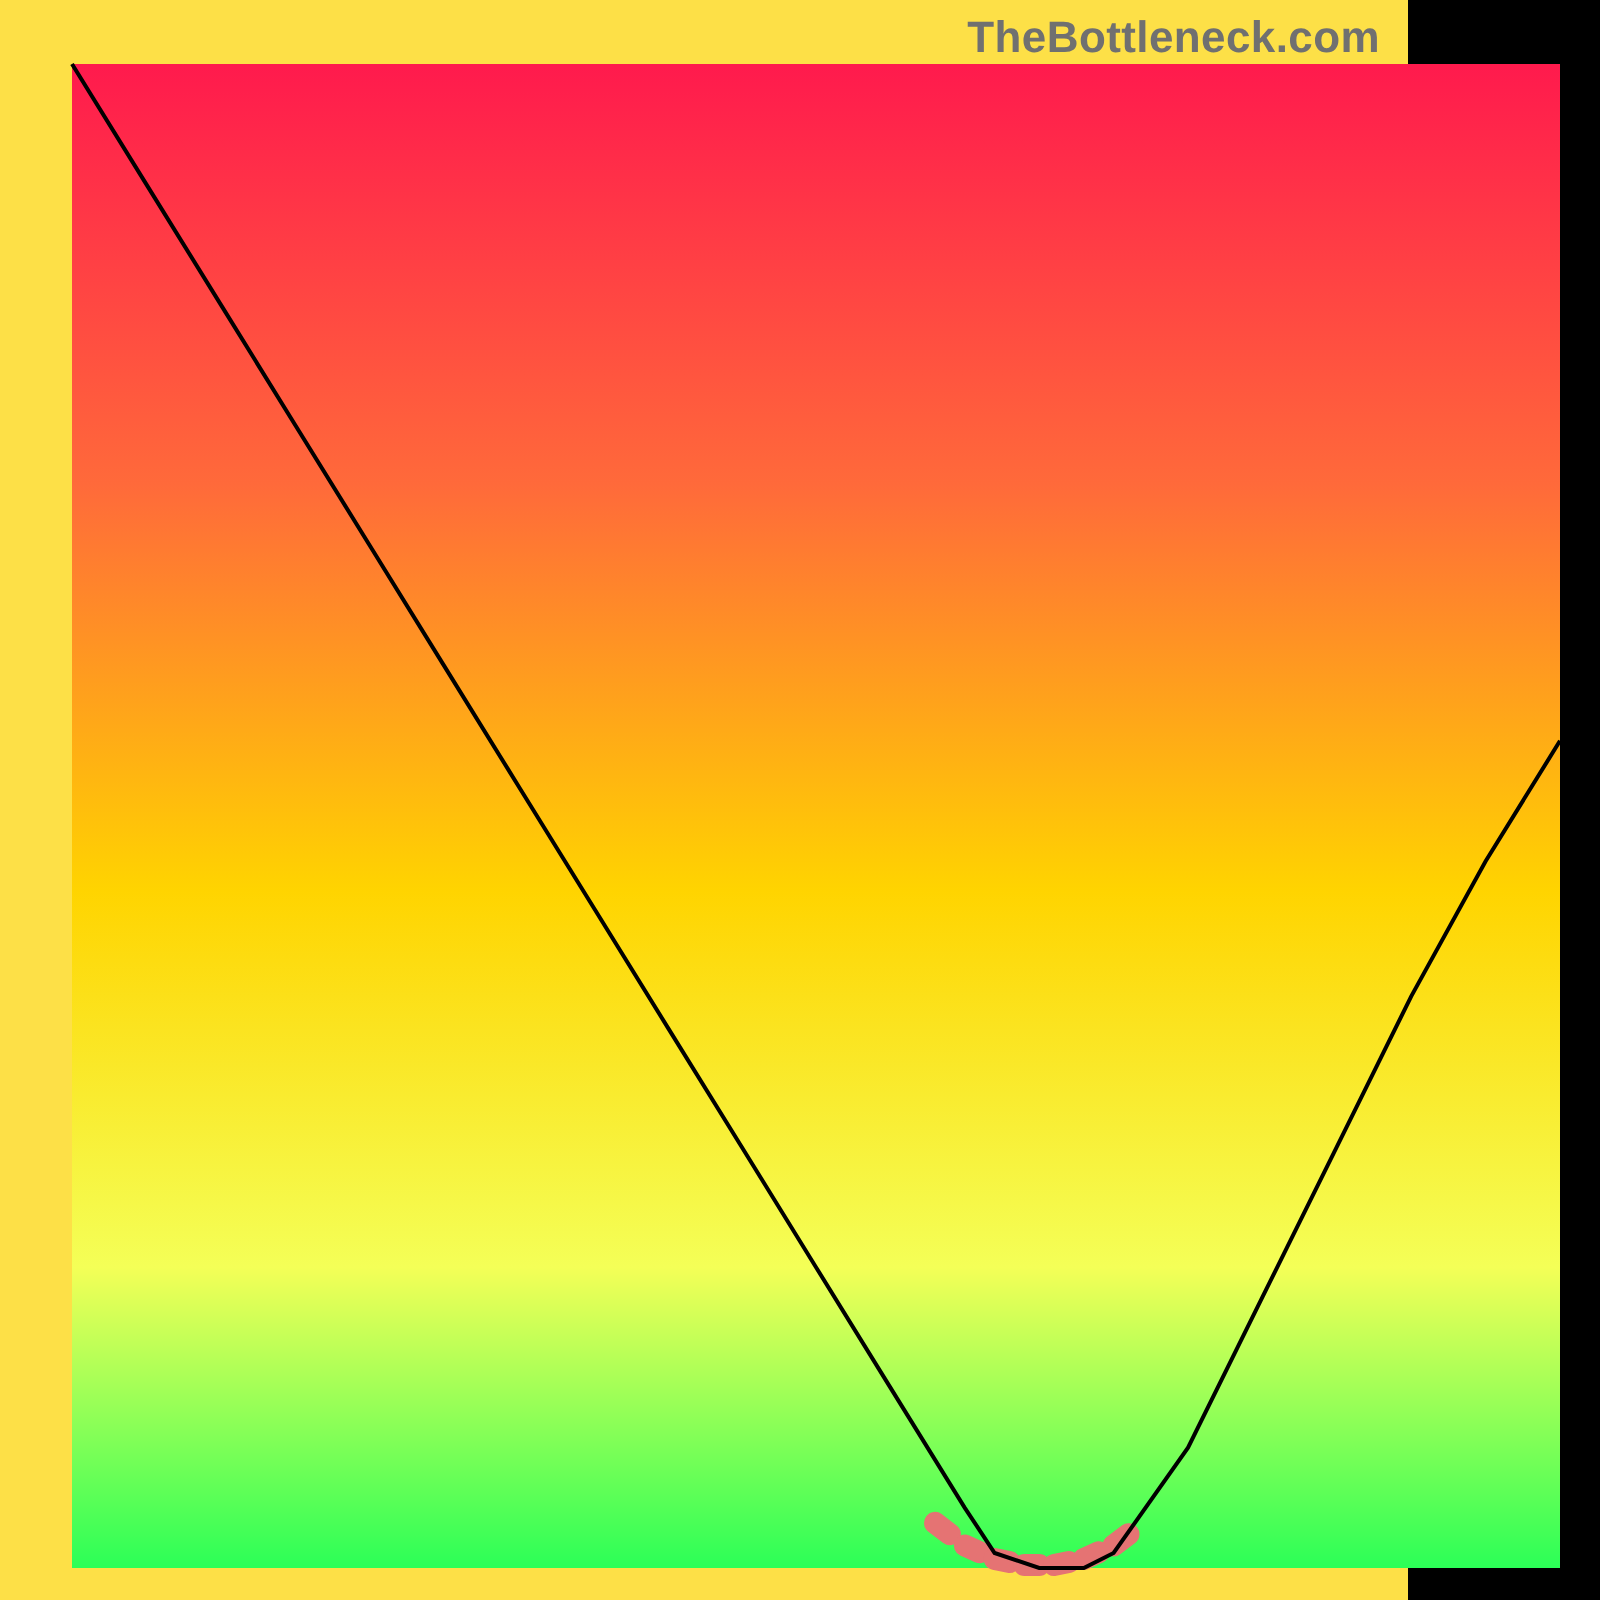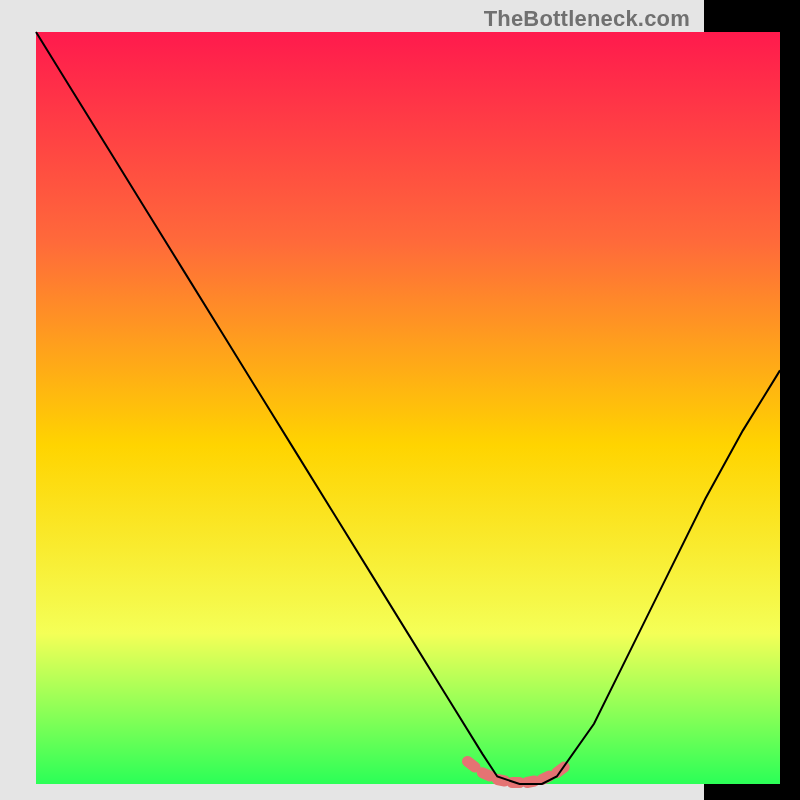--- a/index.html
+++ b/index.html
@@ -9,21 +9,21 @@
     height: 800px;
     background: #000;
     overflow: hidden;
   }
   .frame {
     position: absolute;
     left: 0;
     top: 0;
     width: 704px;
     height: 800px;
-    background: #e5e5e5;
+    background: #fde047;
   }
   .watermark {
     position: absolute;
     top: 6px;
     right: 14px;
     font-family: Arial, Helvetica, sans-serif;
     font-size: 22px;
     font-weight: 600;
     color: #707070;
     letter-spacing: 0.2px;

